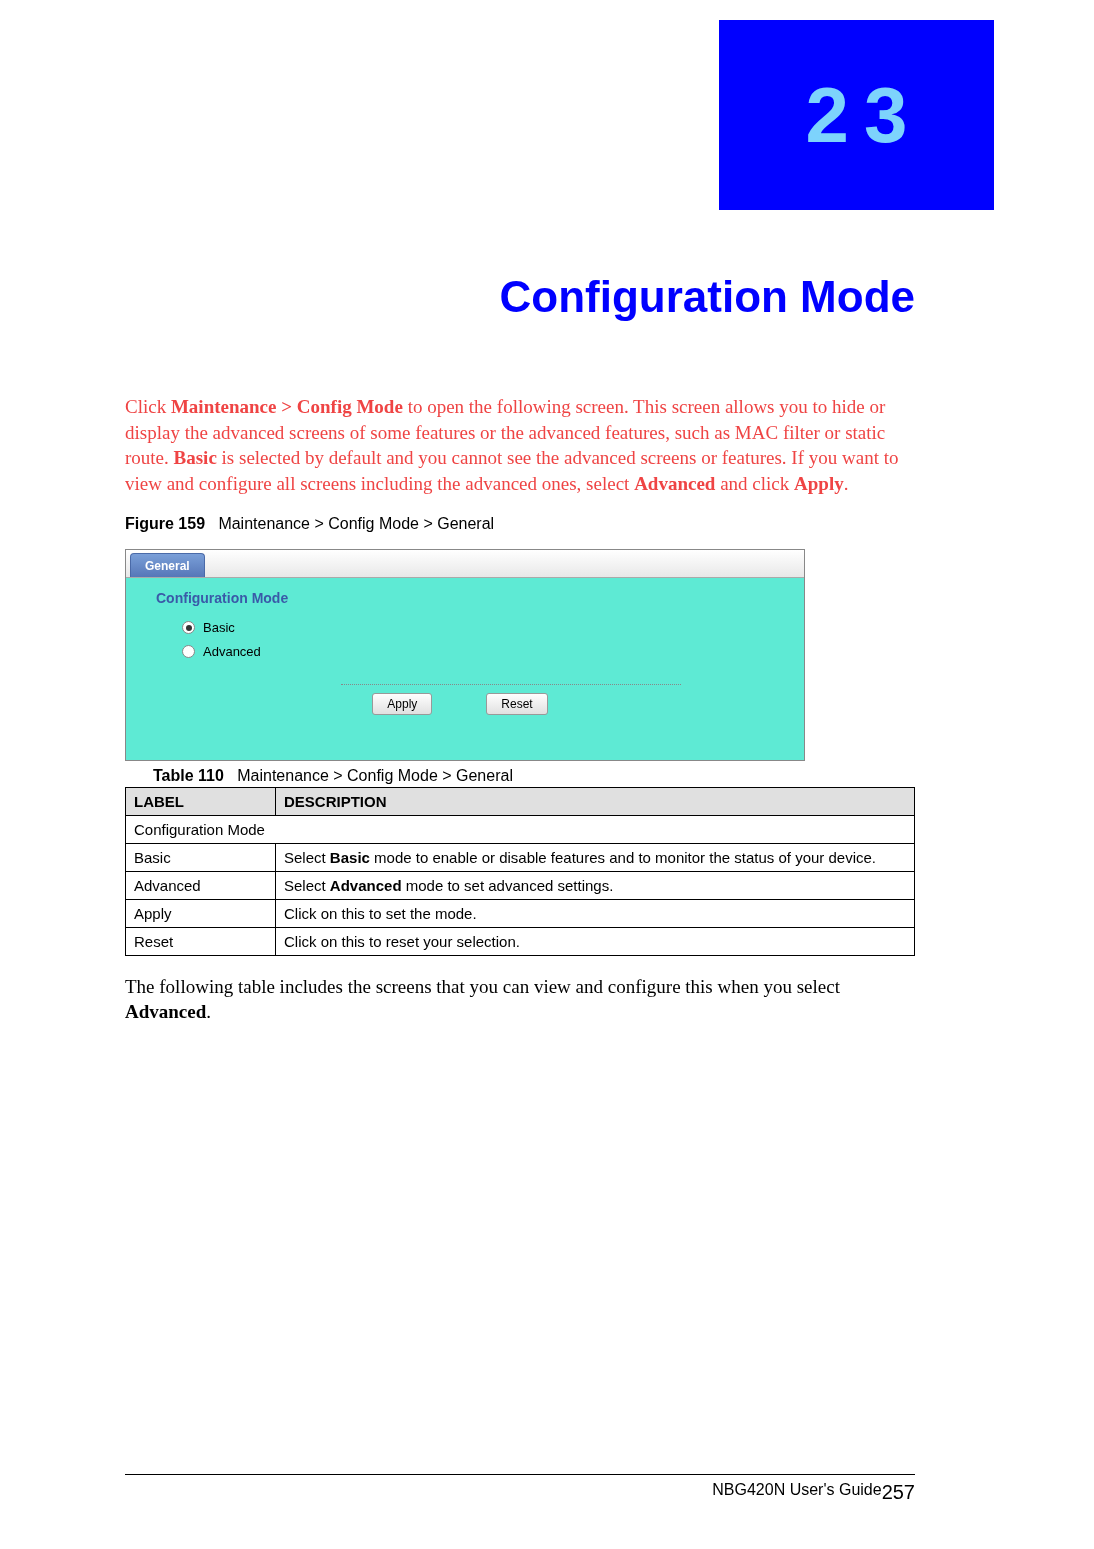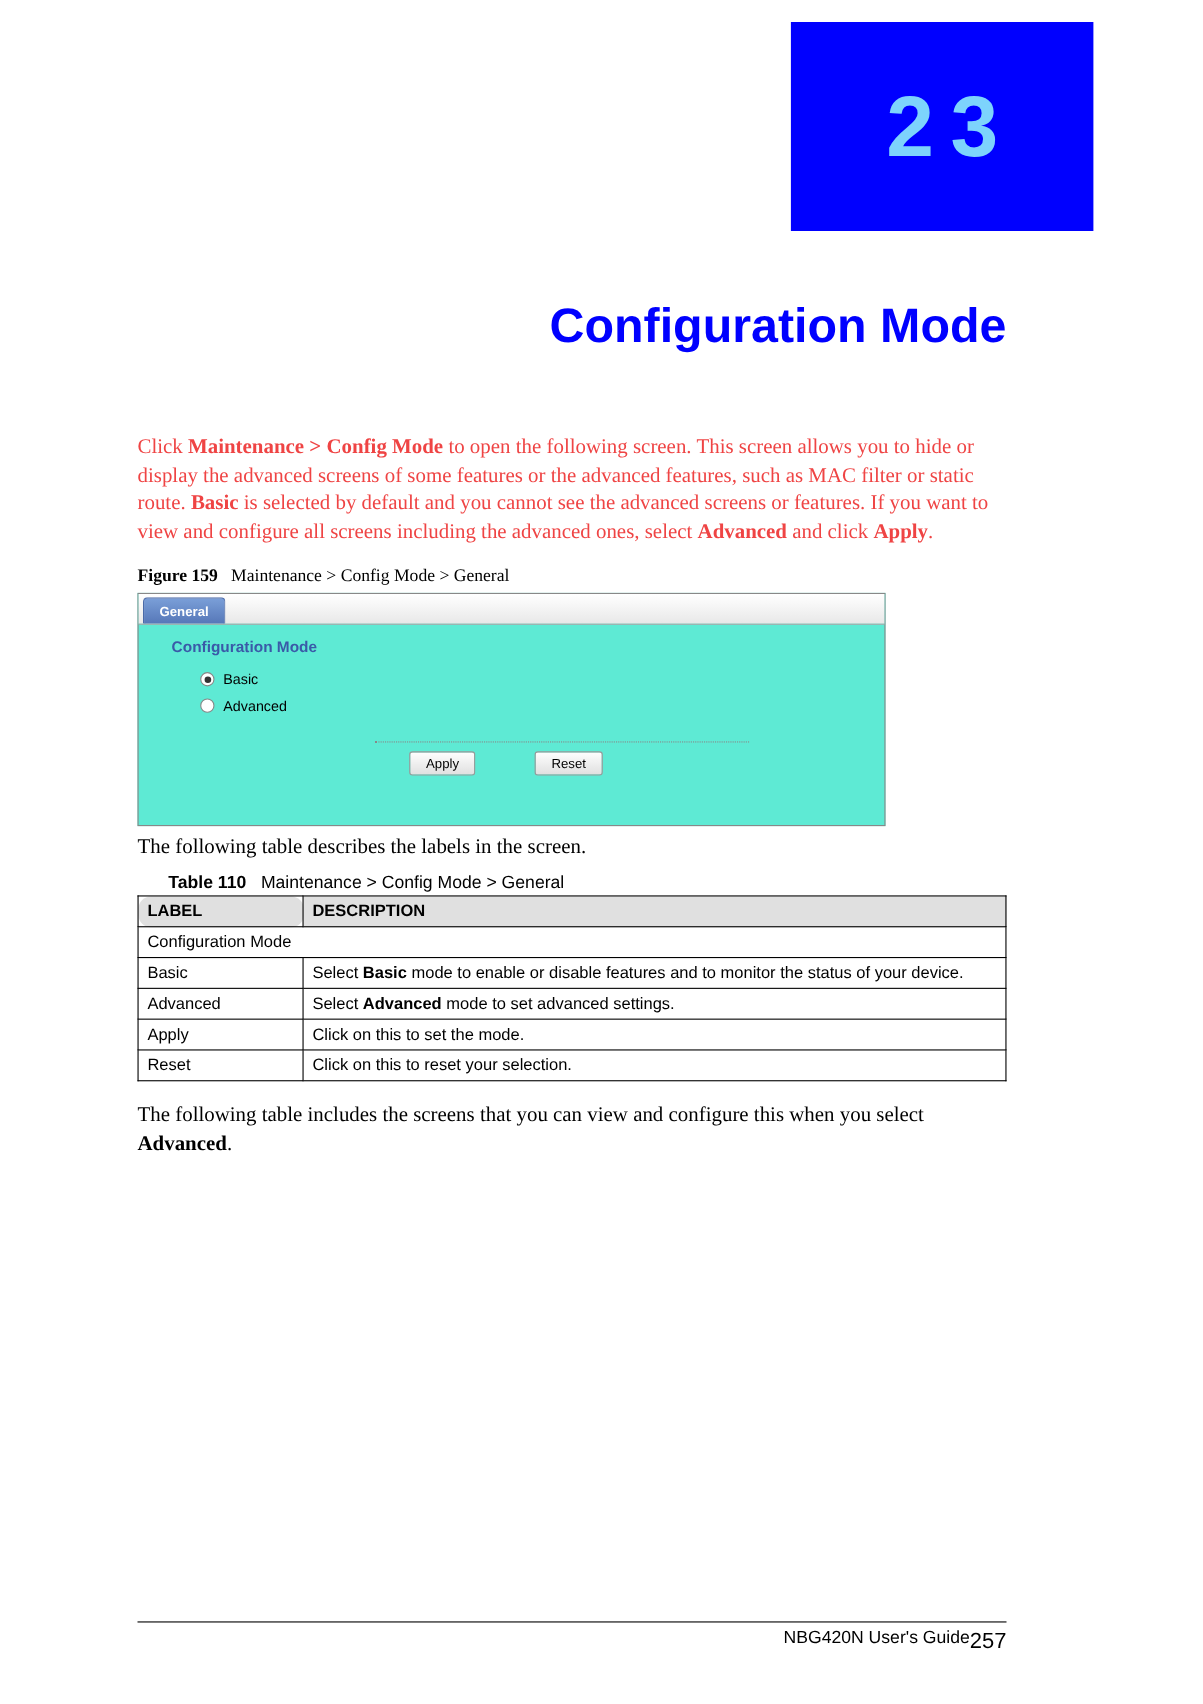--- a/index.html
+++ b/index.html
@@ -50,23 +50,23 @@
     .intro-text {
       font-size: 19px;
       line-height: 1.35;
       margin-bottom: 18px;
       color: #ef4444;
     }
     .intro-text strong {
       font-weight: bold;
     }
     .figure-caption {
-      font-family: Liberation Serif, serif;
+      font-family: Liberation Sans, sans-serif;
       font-size: 16px;
-      margin-bottom: 6px;
+      margin-bottom: 16px;
     }
     .figure-caption strong {
       font-weight: bold;
     }
     .screenshot-box {
       border: 1px solid #888;
       width: 680px;
       height: 212px;
       background: #5eead4;
       margin-bottom: 6px;
@@ -171,21 +171,20 @@
       text-align: left;
       vertical-align: top;
       padding: 5px 8px;
     }
     table.desc-table th {
       background: #e0e0e0;
       font-weight: bold;
     }
     table.desc-table .th-label {
       width: 150px;
-      border-radius: 11px;
     }
     .footer {
       position: absolute;
       bottom: 45px;
       left: 125px;
       width: 790px;
       border-top: 1px solid #000;
       padding-top: 6px;
       display: flex;
       justify-content: flex-end;
@@ -229,21 +228,20 @@
           <span>Advanced</span>
         </div>
       </div>
     <div class="dotted-line"></div>
     <div class="button-row">
       <button class="ui-btn">Apply</button>
       <button class="ui-btn">Reset</button>
     </div>
   </div>
 
-  <p class="body-text">The following table describes the labels in the screen.</p>
 
   <p class="table-caption">
     <strong>Table 110</strong>&nbsp;&nbsp;
     <span>Maintenance &gt; Config Mode &gt; General</span>
   </p>
 
   <table class="desc-table">
     <thead>
       <tr>
         <th class="th-label">LABEL</th>

